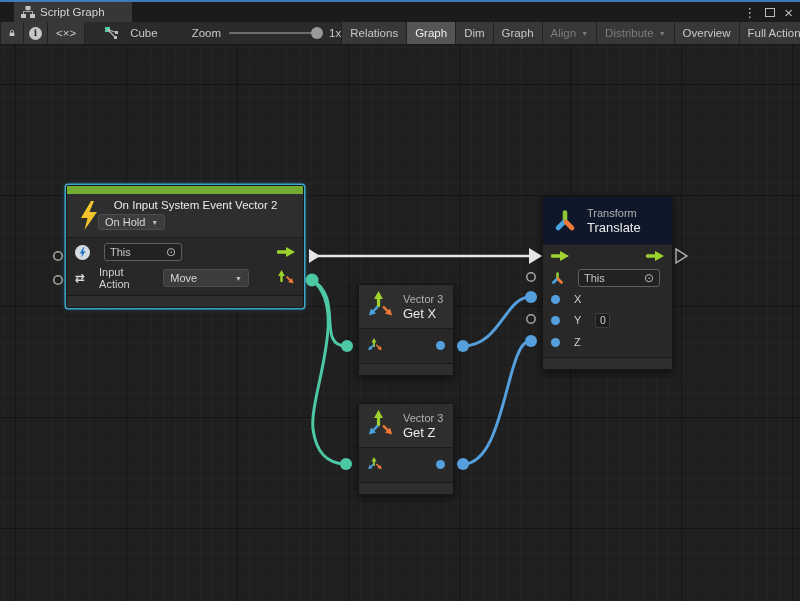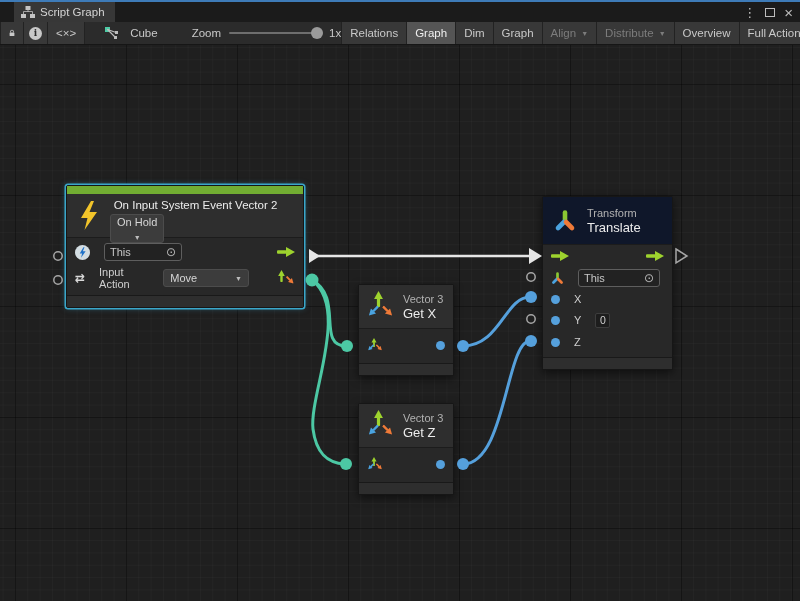--- a/index.html
+++ b/index.html
@@ -3,21 +3,21 @@
 <meta charset="utf-8">
 <style>
   * { margin:0; padding:0; box-sizing:border-box; }
   html,body { width:800px; height:601px; overflow:hidden; background:#1a1a1a;
     font-family:"Liberation Sans","DejaVu Sans",sans-serif; -webkit-font-smoothing:antialiased; }
 
   
   .titlebar { position:absolute; left:0; top:0; width:800px; height:22px;
     background:#1b1b1b; border-top:2px solid #3e7bb8; display:flex; align-items:stretch; }
   .tab { margin-left:14px; background:#373737; display:flex; align-items:center;
-    gap:5px; padding:0 10px 0 7px; color:#d4d4d4; font-size:11.5px; }
+    gap:5px; padding:0 27px 0 7px; color:#d4d4d4; font-size:11.5px; }
   .titlebar-right { margin-left:auto; display:flex; align-items:center; gap:9px; padding-right:7px; }
   .tb-ico { color:#bdbdbd; font-size:13px; line-height:1; cursor:default; }
   .maxbox { width:10px; height:9px; border:1.5px solid #bdbdbd; display:inline-block; }
 
   
   .toolbar { position:absolute; left:0; top:22px; width:800px; height:23px;
     background:#2b2b2b; border-bottom:1px solid #161616; display:flex; align-items:stretch;
     font-size:11.5px; color:#c9c9c9; }
   .tbtn { background:#383838; border-right:1px solid #222; display:flex; align-items:center;
     justify-content:center; padding:0 8px; white-space:nowrap; }
@@ -54,21 +54,21 @@
   .hdr-title { color:#ececec; font-size:13px; margin-top:1px; }
   .row { display:flex; align-items:center; padding:0 8px; gap:14px; }
   .spacer { flex:1; }
 
   .event-bar { height:8px; background:#72ad32; }
   .event-header { display:flex; align-items:flex-start; padding:5px 10px 4px 12px; height:44px; background:#2e2e2e; border-bottom:1px solid #1c1c1c; }
   .event-hdr-text { flex:1; display:flex; flex-direction:column; align-items:center; }
   .event-title { color:#ececec; font-size:11.5px; white-space:nowrap; }
   .dropdown { background:#3c3c3c; border:1px solid #4c4c4c; border-radius:3px; color:#d6d6d6;
     display:flex; align-items:center; padding:1px 6px; gap:6px; font-size:11px; }
-  .dd-onhold { margin-top:3px; align-self:flex-start; margin-left:12px;flex-direction:column; }
+  .dd-onhold { margin-top:3px; align-self:flex-start; margin-left:0; }
   .dd-move { width:96px; height:18px; justify-content:space-between; }
   .caret { font-size:7px; color:#bdbdbd; }
 
   .field { background:#222; border:1px solid #5e5e5e; border-radius:3px; height:18px;
     display:flex; align-items:center; padding:0 5px; color:#c6c6c6; gap:4px; }
   .field .target { margin-left:auto; color:#b8b8b8; font-size:12px; }
   .minifield { background:#1d1d1d; border:1px solid #3d3d3d; border-radius:2px; width:15px; height:15px;
     display:flex; align-items:center; justify-content:center; color:#cfcfcf; font-size:10.5px; }
 
   .circle-icon { width:15px; height:15px; border-radius:50%; background:#d3dde2;

